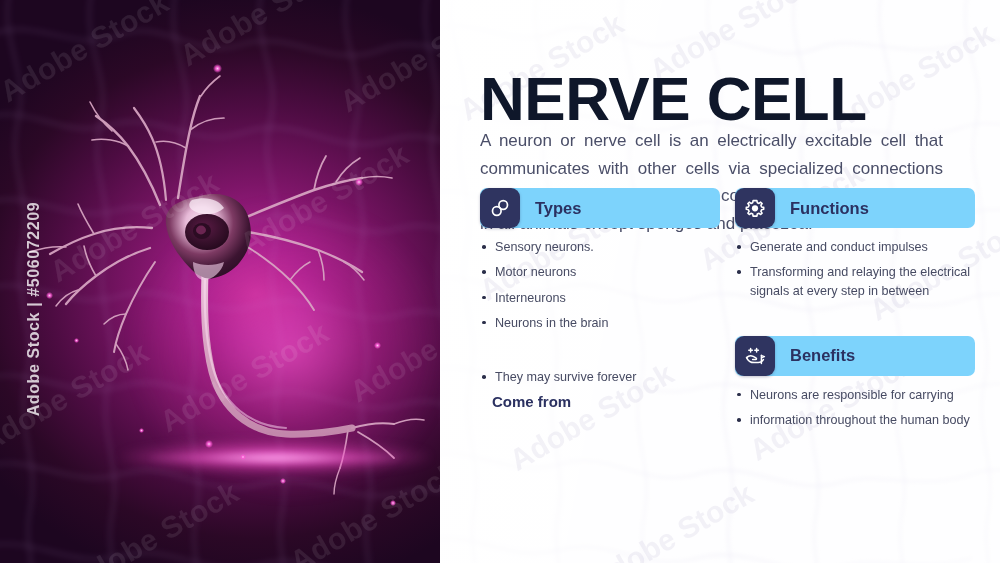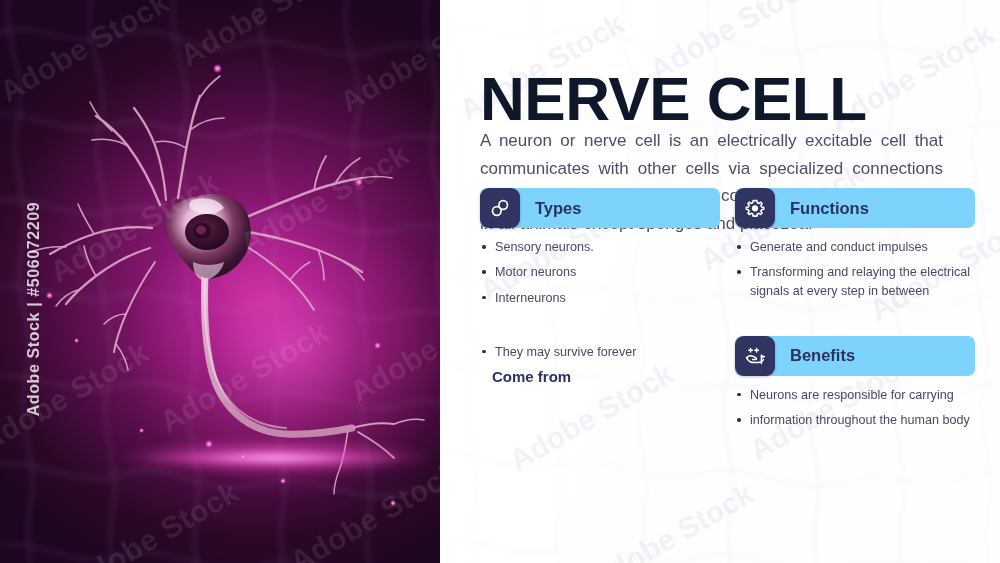--- a/index.html
+++ b/index.html
@@ -296,20 +296,21 @@
                 <circle cx="8.8" cy="15" r="4.3"></circle>
                 <path d="M11.9 11.9 L12.2 12.2" stroke-width="1.4"></path>
               </svg>
             </div>
             <div class="card-title">Types</div>
           </div>
           <ul class="bul">
             <li>Sensory neurons.</li>
             <li>Motor neurons</li>
             <li>Interneurons</li>
+            <li>Neurons in the brain</li>
           </ul>
         </div>
 
         <div class="card" style="margin-top:36px;">
           <ul class="bul">
             <li>They may survive forever</li>
           </ul>
           <div class="subhead">Come from</div>
         </div>
       </div>

